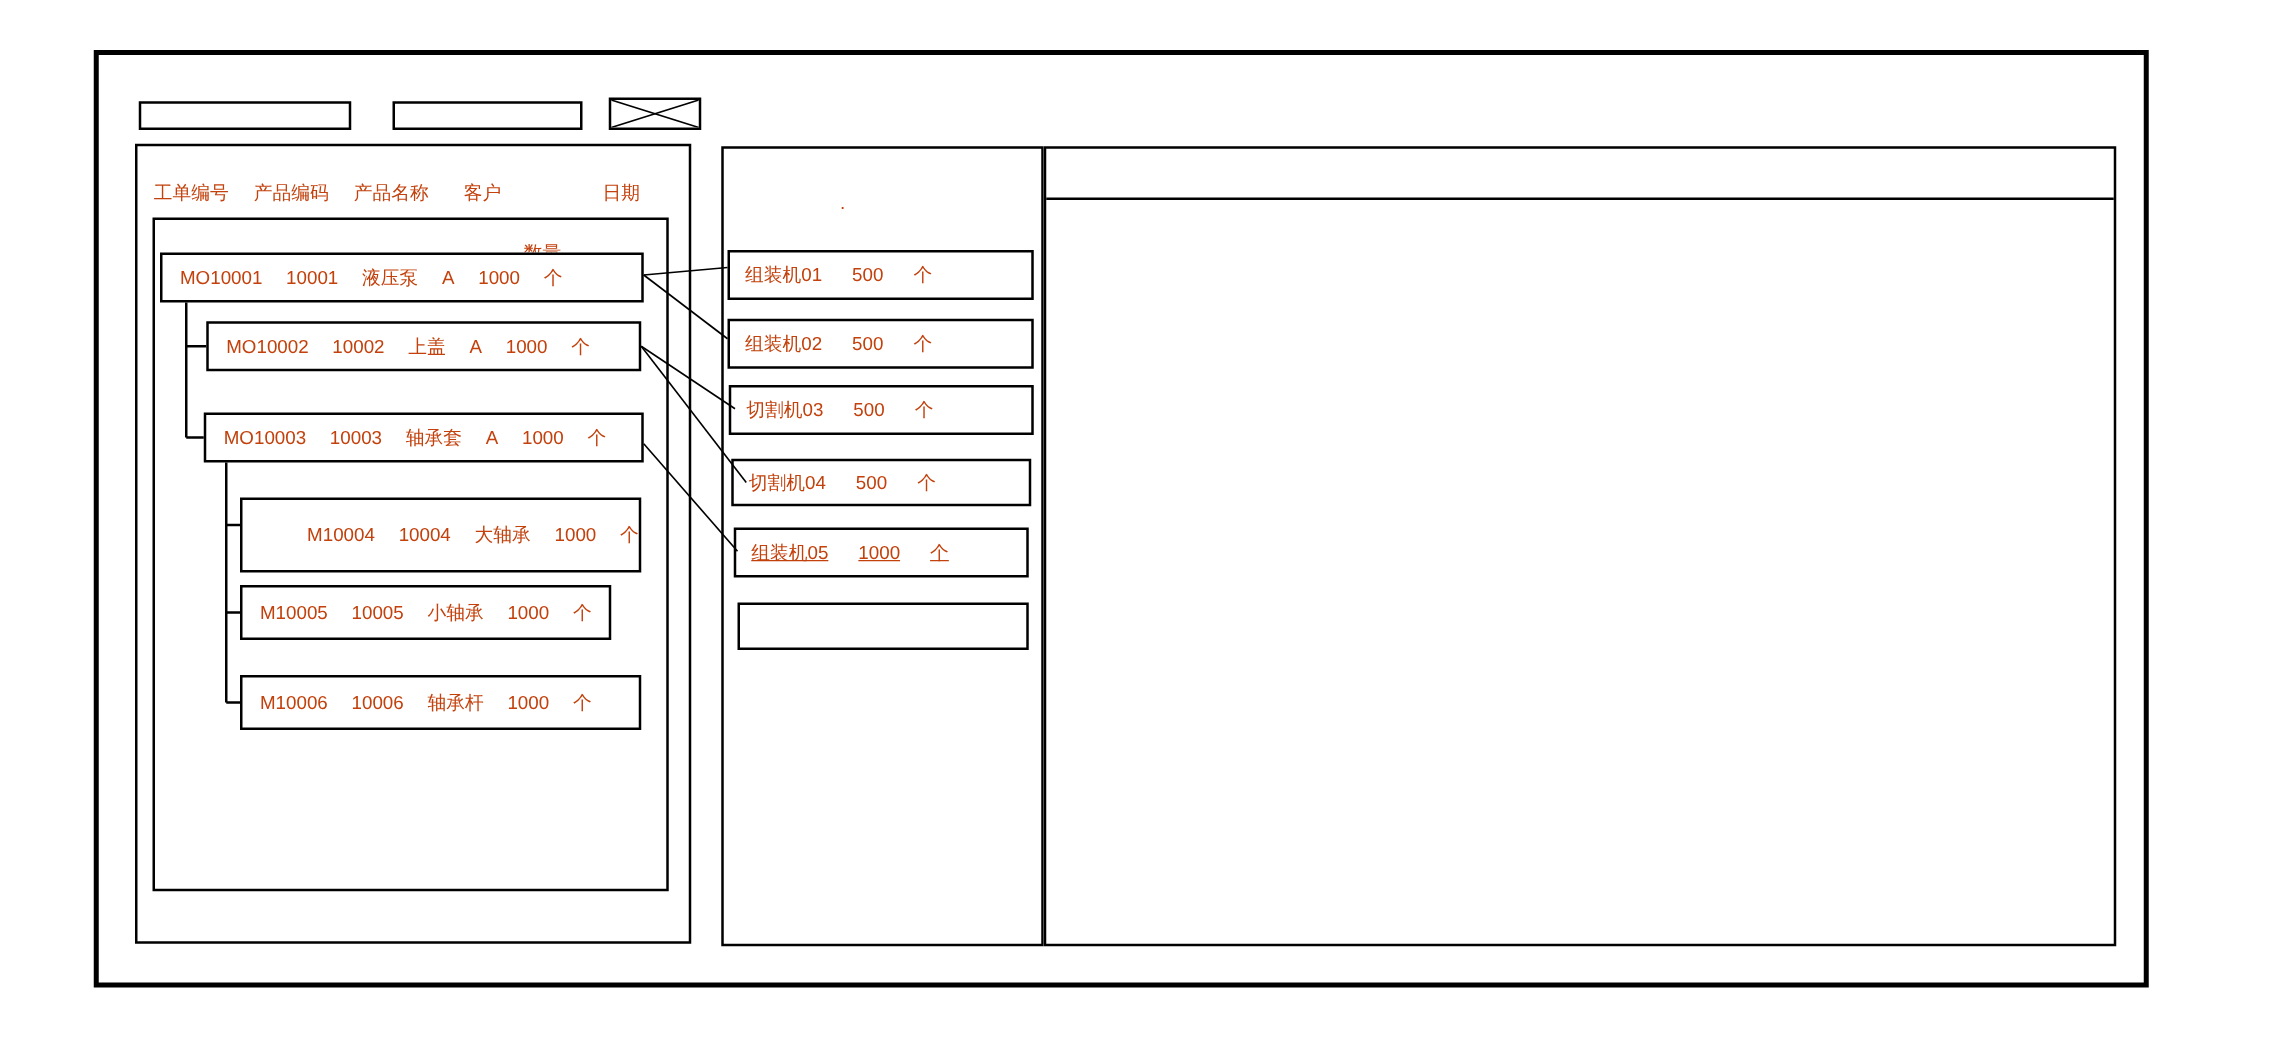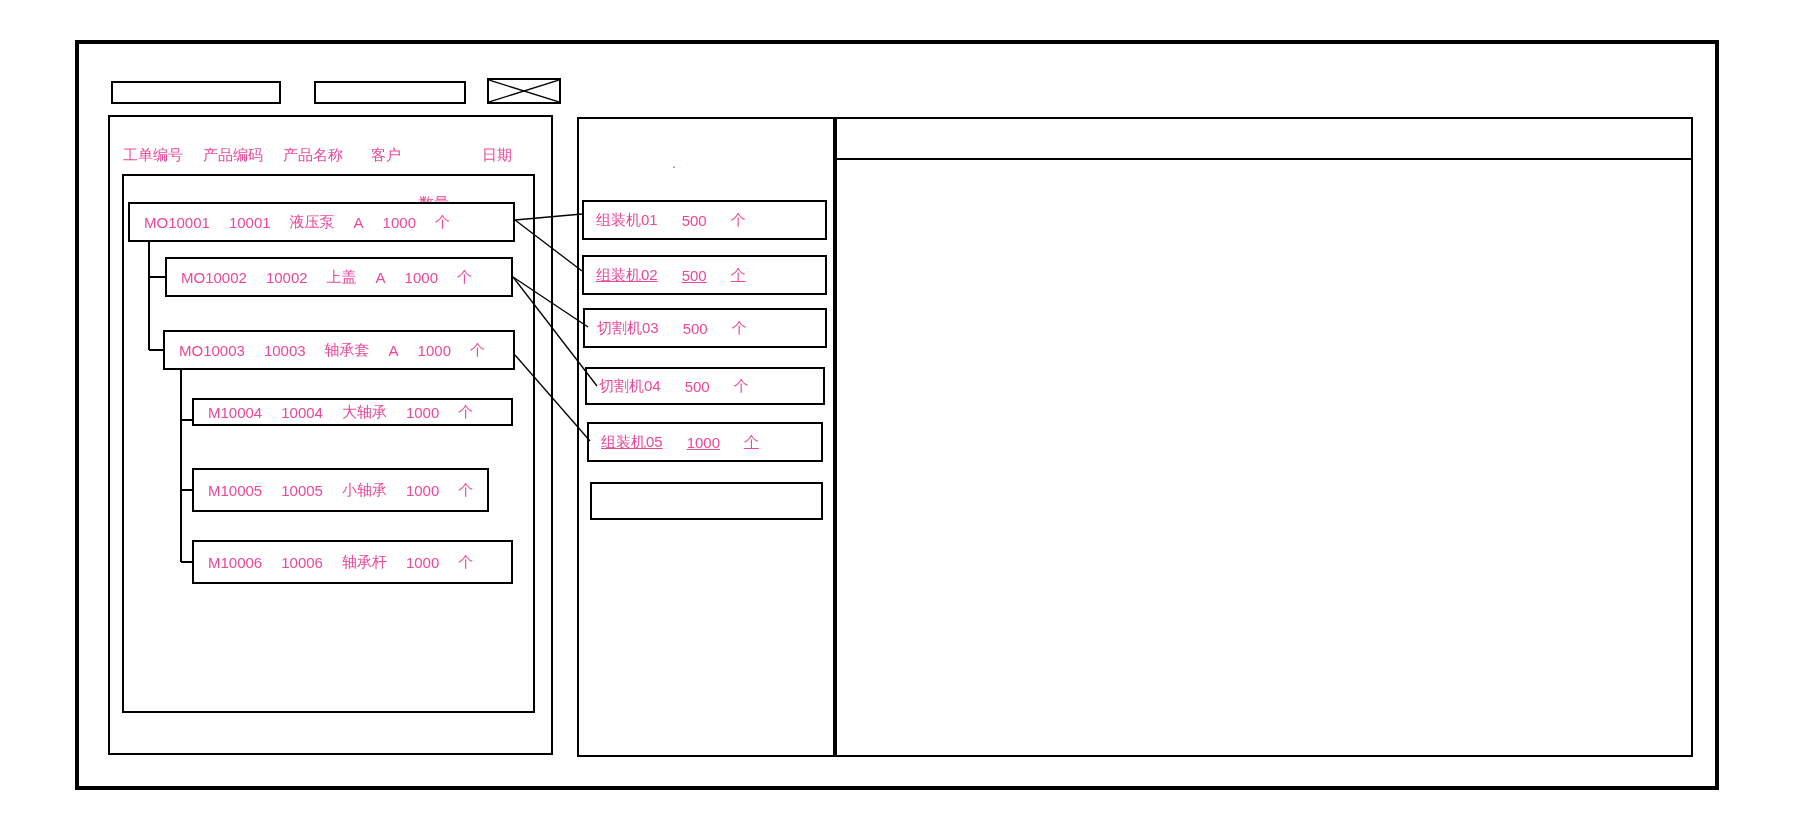--- a/index.html
+++ b/index.html
@@ -1,21 +1,21 @@
 <!DOCTYPE html>
 <html><head>
 <meta charset="utf-8">
 <style>
   html,body{margin:0;padding:0;background:#ffffff;}
   .page{
     position:relative;
     width:1819px;height:833px;
     background:#ffffff;
     font-family:"Liberation Sans", sans-serif;
-    color:#ec4899;
+    color:#c2410c;
     overflow:hidden;
   }
   .abs{position:absolute;box-sizing:border-box;}
   
   .window{
     left:75px;top:40px;width:1644px;height:750px;
     border:4px solid #000;background:#fff;
   }
   
   .wirefield{border:2px solid #000;background:#fff;}
@@ -41,32 +41,32 @@
   
   .obox{
     border:2px solid #000;background:#fff;
     display:flex;align-items:center;
     padding-left:14px;gap:19px;
     font-size:15px;white-space:nowrap;
   }
   .o1{left:128px;top:202px;width:387px;height:40px;}
   .o2{left:165px;top:257px;width:348px;height:40px;}
   .o3{left:163px;top:330px;width:352px;height:40px;}
-  .o4{left:192px;top:398px;width:321px;height:28px;}
+  .o4{left:192px;top:398px;width:321px;height:60px;justify-content:flex-end;}
   .o5{left:192px;top:468px;width:297px;height:44px;}
   .o6{left:192px;top:540px;width:321px;height:44px;}
   
   .mbox{
     border:2px solid #000;background:#fff;
     display:flex;align-items:center;
     padding-left:12px;gap:24px;
     font-size:15px;white-space:nowrap;text-align:center;
   }
   .m1{left:582px;top:200px;width:245px;height:40px;}
-  .m2{left:582px;top:255px;width:245px;height:40px;text-decoration:underline;}
+  .m2{left:582px;top:255px;width:245px;height:40px;}
   .m3{left:583px;top:308px;width:244px;height:40px;}
   .m4{left:585px;top:367px;width:240px;height:38px;}
   .m5{left:587px;top:422px;width:236px;height:40px;text-decoration:underline;}
   .m6{left:590px;top:482px;width:233px;height:38px;}
   .dot{left:672px;top:155px;font-size:15px;line-height:15px;}
   
   .overlay{position:absolute;left:0;top:0;width:1819px;height:833px;pointer-events:none;}
   .overlay path.tree{stroke:#000;stroke-width:2;fill:none;}
   .overlay path.link{stroke:#000;stroke-width:1.3;fill:none;}
 </style>

